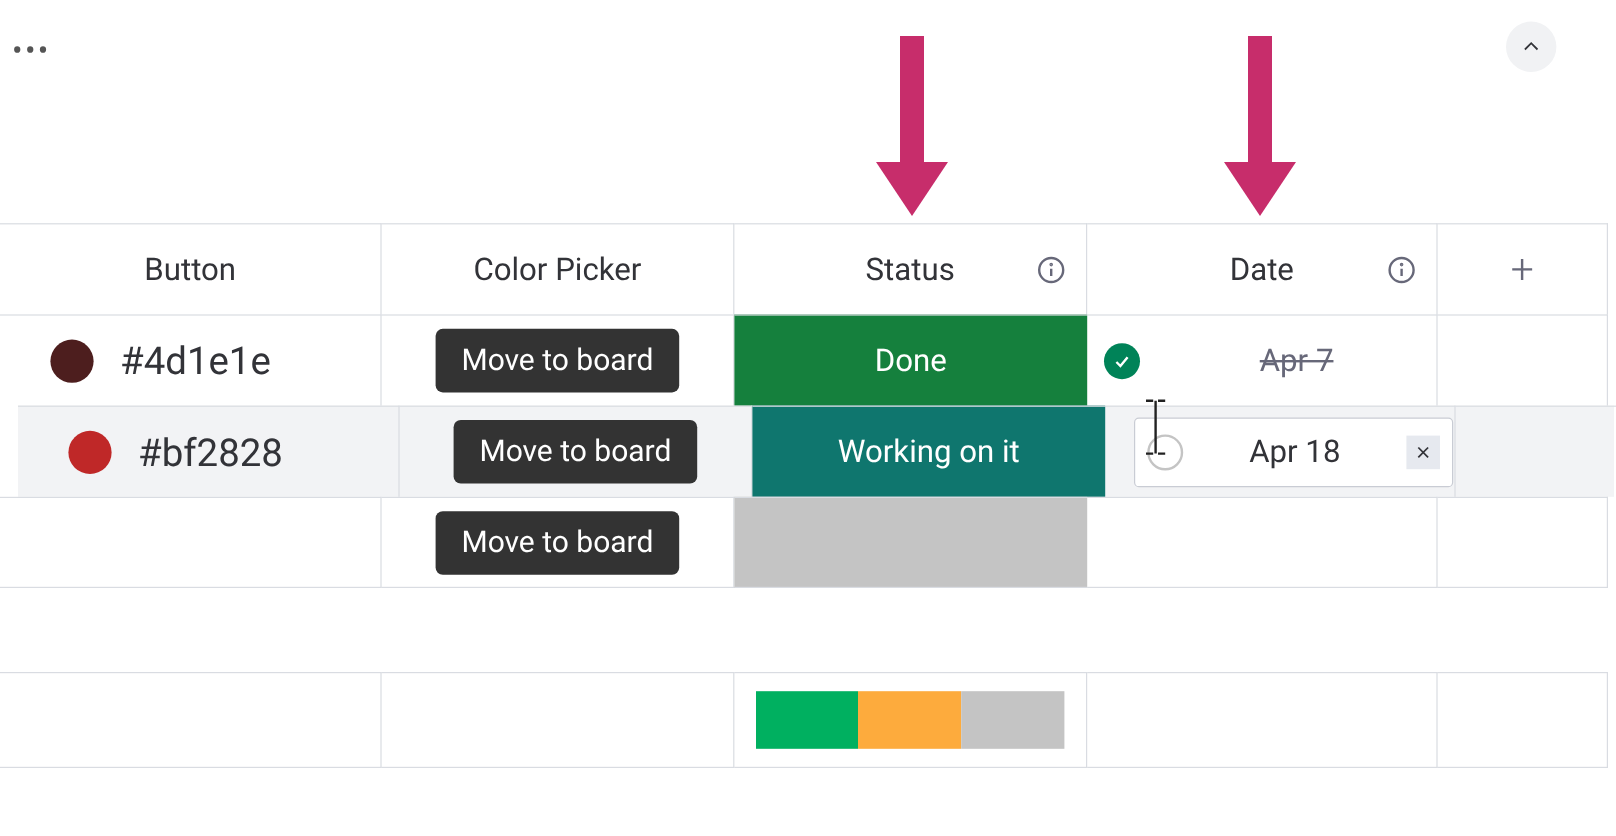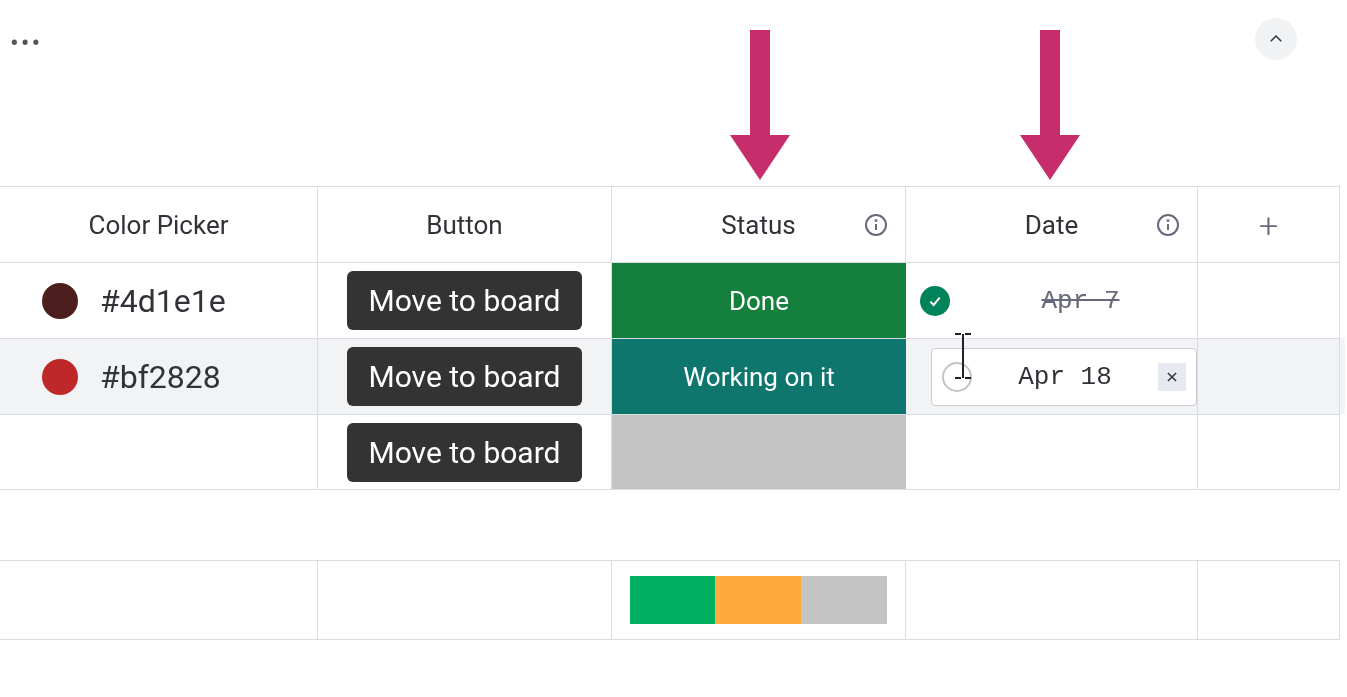--- a/index.html
+++ b/index.html
@@ -33,40 +33,40 @@
   .tr:last-child .td{border-bottom:1px solid var(--border);}
   .th{font-weight:400;}
   .header-info{position:absolute;right:16px;top:50%;transform:translateY(-50%);width:26px;height:26px;display:flex;align-items:center;justify-content:center;cursor:pointer;}
   .header-info svg{width:24px;height:24px;stroke:#676879;stroke-width:2;fill:none;}
   .add-col{font-size:34px;font-weight:300;color:#676879;cursor:pointer;}
   
   .color-cell{justify-content:flex-start;padding-left:42px;gap:22px;}
   .swatch{width:36px;height:36px;border-radius:50%;}
   .hex{font-size:32px;color:#323338;}
   
-  .move-btn{background:var(--dark-btn);color:#fff;font-size:30px;padding:12px 22px;border-radius:6px;cursor:pointer;border:none;font-family:inherit;}
+  .move-btn{background:var(--dark-btn);color:#fff;font-size:25px;padding:12px 22px;border-radius:6px;cursor:pointer;border:none;font-family:inherit;}
   
   .status-cell{color:#fff;font-size:26px;width:100%;height:100%;border-right:0;}
   .status-done{background:var(--green);}
   .status-working{background:var(--orange);}
   .status-empty{background:var(--grey);}
   
-  .date-cell{justify-content:flex-end;padding-left:14px;gap:14px;font-family:Liberation Mono, monospace;}
+  .date-cell{justify-content:flex-start;padding-left:14px;gap:14px;}
   .check-badge{width:30px;height:30px;border-radius:50%;background:#008358;display:flex;align-items:center;justify-content:center;flex-shrink:0;}
   .check-badge svg{width:16px;height:16px;stroke:#fff;stroke-width:3;fill:none;}
   .date-text{font-size:26px;color:#676879;flex:1;text-align:center;}
   .strike{text-decoration:line-through;}
   .radio-empty{width:30px;height:30px;border-radius:50%;border:2px solid #c4c4c4;flex-shrink:0;}
   .date-editor{display:flex;align-items:center;gap:10px;border:1px solid #c9ccd4;border-radius:4px;height:58px;width:266px;padding:0 10px;background:#fff;}
   .date-editor .date-text{color:#323338;}
   .clear-btn{width:28px;height:28px;background:#e6e9ef;display:flex;align-items:center;justify-content:center;cursor:pointer;}
   .clear-btn svg{width:14px;height:14px;stroke:#323338;stroke-width:2.5;}
   .text-cursor{position:absolute;left:950px;top:330px;pointer-events:none;}
   .text-cursor svg{width:26px;height:52px;stroke:#222;stroke-width:2;fill:none;}
-  .row-highlight{background:var(--row-hover);}
+  .row-highlight{background:var(--row-hover);margin-left:15px;}
   
   .summary{position:absolute;left:0;top:560px;right:2px;}
   .summary .tr{height:80px;}
   .summary .td{border-top:1px solid var(--border);border-bottom:1px solid var(--border);}
   .status-bar{display:flex;width:258px;height:48px;}
   .seg{height:100%;}
 </style>
 </head>
 <body>
 
@@ -89,24 +89,24 @@
   <svg viewBox="0 0 80 150">
       <line x1="40" y1="0" x2="40" y2="115" stroke="var(--arrow)" stroke-width="20"></line>
       <polygon points="10,105 70,105 40,150" fill="var(--arrow)"></polygon>
     </svg>
 </div>
 
 <div class="table">
 
   <div class="tr">
     <div class="th">
+        <span>Button</span>
+      </div>
+    <div class="th">
         <span>Color Picker</span>
-      </div>
-    <div class="th">
-        <span>Button</span>
       </div>
     <div class="th">
       <span>Status</span>
       <span class="header-info">
           <svg viewBox="0 0 24 24">
             <circle cx="12" cy="12" r="10"></circle>
             <line x1="12" y1="11" x2="12" y2="17"></line>
             <circle cx="12" cy="7.5" r="0.5" fill="#676879"></circle>
           </svg>
         </span>
@@ -150,21 +150,21 @@
     <div class="td color-cell">
       <span class="swatch" style="background:#bf2828"></span>
       <span class="hex">#bf2828</span>
     </div>
     <div class="td">
       <button class="move-btn">Move to board</button>
     </div>
     <div class="td status-cell status-working" style="background:#0f766e">
       <span>Working on it</span>
     </div>
-    <div class="td date-cell" style="padding-left:12px;">
+    <div class="td date-cell" style="padding-left:24px;">
       <div class="date-editor">
         <span class="radio-empty"></span>
         <span class="date-text">Apr 18</span>
         <span class="clear-btn">
             <svg viewBox="0 0 24 24">
               <line x1="5" y1="5" x2="19" y2="19"></line>
               <line x1="19" y1="5" x2="5" y2="19"></line>
             </svg>
           </span>
       </div>

